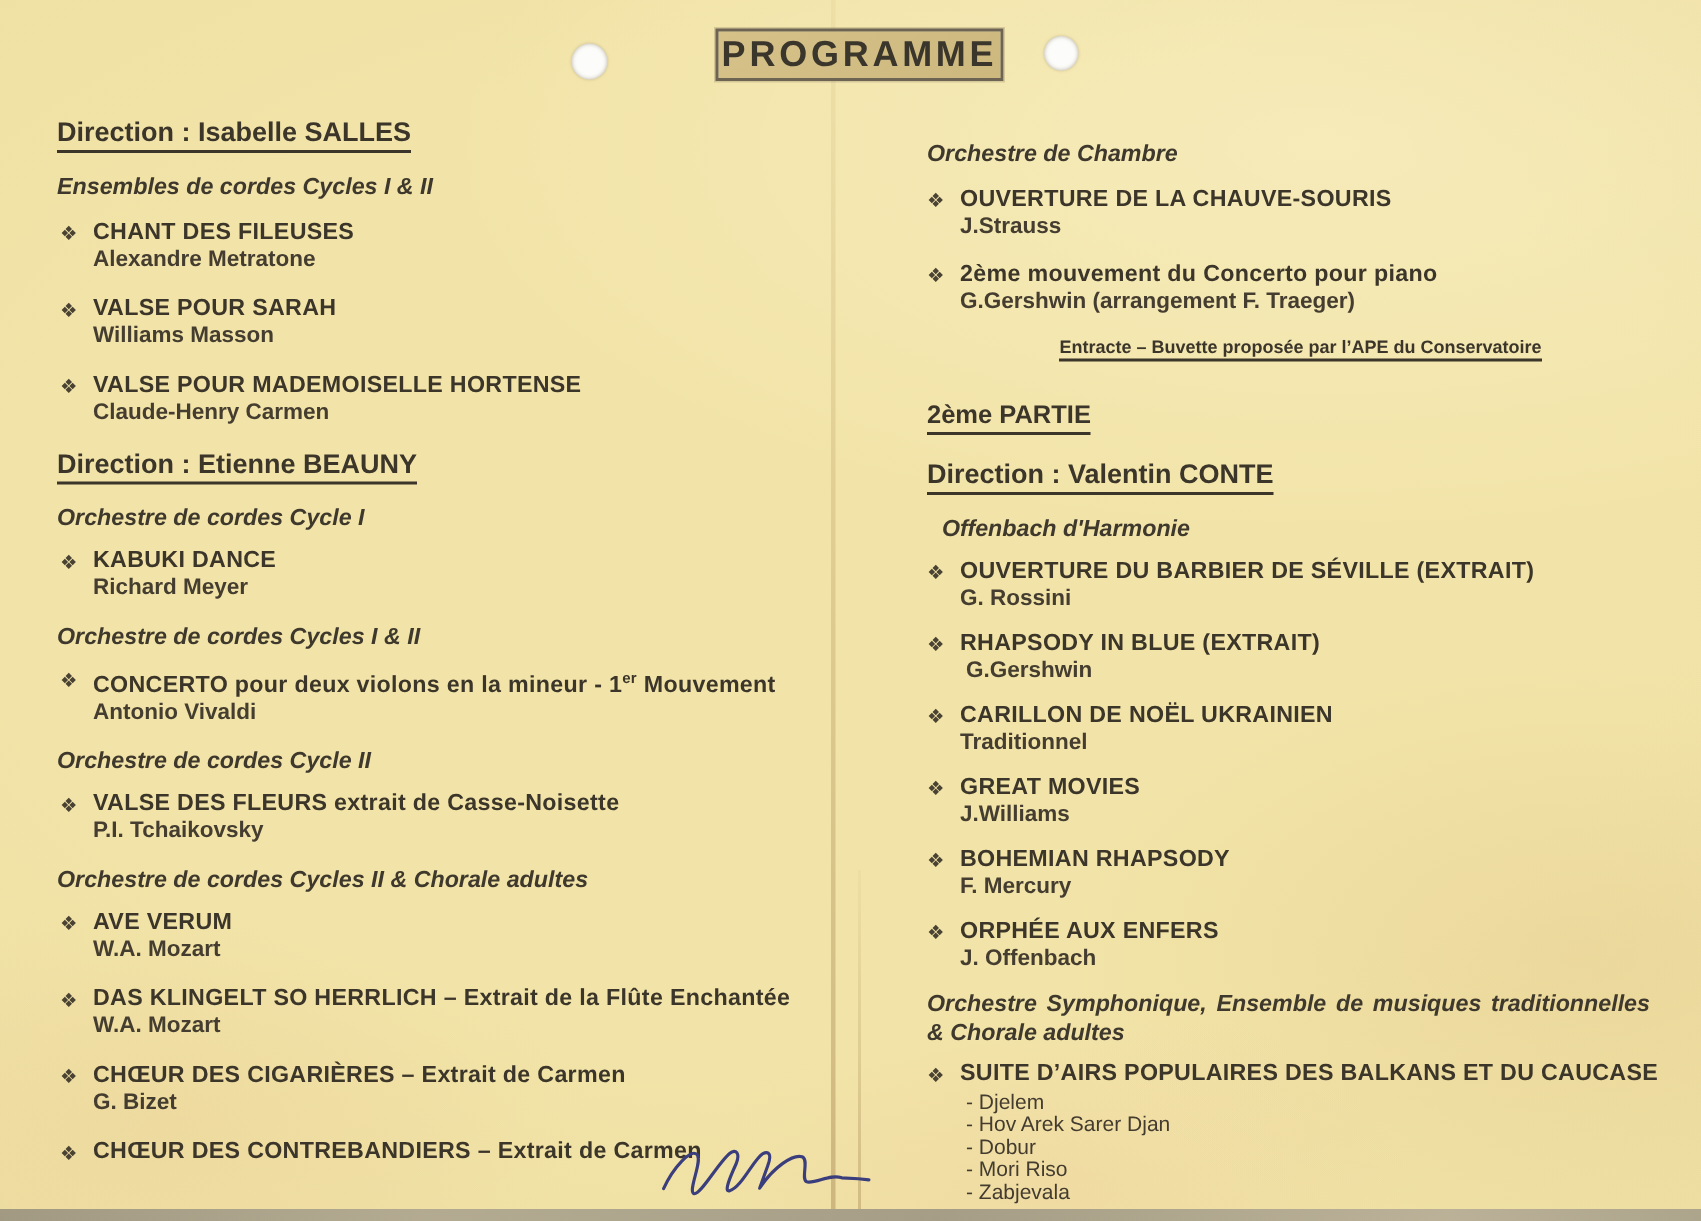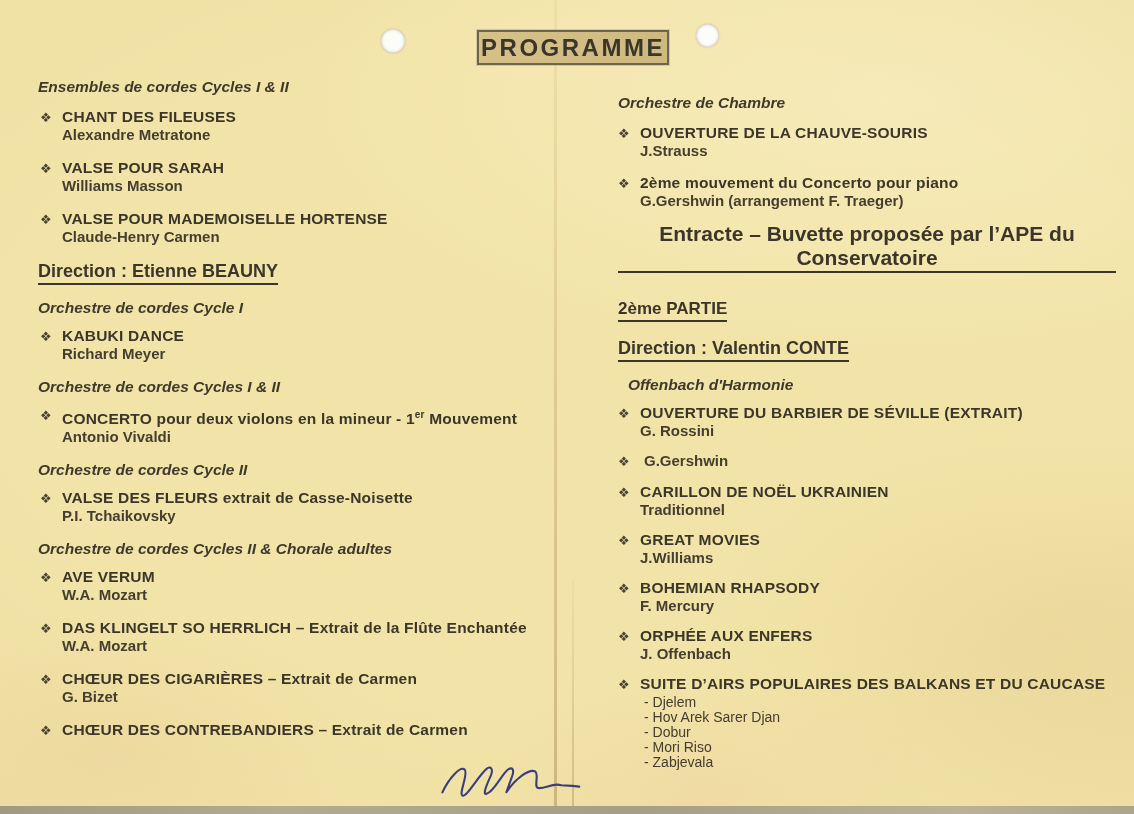--- a/index.html
+++ b/index.html
@@ -35,21 +35,21 @@
   }
   .hole {
     position: absolute; border-radius: 50%;
     background: #fcfcfa;
     box-shadow: inset 0 0 3px rgba(130,118,85,0.55), 0 0 2px rgba(150,138,100,0.45);
   }
   .hole-left  { left: 381px; top: 29px; width: 24px; height: 24px; }
   .hole-right { left: 696px; top: 24px; width: 23px; height: 23px; }
 
   .title-box {
-    position: absolute; left: 477px; top: 30px; width: 192px; height: 35px;
+    position: absolute; left: 477px; top: 19px; width: 192px; height: 35px;
     background: linear-gradient(135deg, #d6c289, #cdb87e);
     border: 2px solid #6d6454;
     display: flex; align-items: center; justify-content: center;
     box-shadow: 0 0 0 1px rgba(120,108,80,0.25);
   }
   .title-box span {
     font-size: 24px; font-weight: bold; letter-spacing: 2.5px;
     color: #3b362b;
   }
 
@@ -80,21 +80,21 @@
   .piece-title {
     font-size: 15.5px; font-weight: bold; color: #3c362a;
     line-height: 18px; letter-spacing: 0.2px;
   }
   .piece-composer {
     font-size: 15px; font-weight: bold; color: #453e30; line-height: 18px;
   }
   .piece-title sup { font-size: 10px; }
 
   .entracte-wrap { text-align: center; margin: 10px 0 26px 0; }
-  .entracte { font-size: 21px; font-weight: bold; color: #3b352a; }
+  .entracte { font-size: 12px; font-weight: bold; color: #3b352a; }
 
   .movements { margin: 2px 0 0 4px; }
   .movement { font-size: 14px; font-weight: normal; color: #433c2f; line-height: 15px; margin-bottom: 0; }
 
   .signature { position: absolute; left: 438px; top: 756px; transform: rotate(-2deg); }
 </style>
 </head>
 <body>
 
 <div class="paper">
@@ -104,20 +104,21 @@
   <div class="fold-line"></div>
   <div class="fold-crease"></div>
 
   <div class="title-box">
     <span>PROGRAMME</span>
   </div>
 
   <div class="col col-left">
 
 
+    <div class="direction"><span class="u">Direction : Isabelle SALLES</span></div>
 
     <div class="section-label">Ensembles de cordes Cycles I &amp; II</div>
 
     <div class="piece">
       <span class="bullet">❖</span>
       <div class="piece-text">
         <div class="piece-title">CHANT DES FILEUSES</div>
         <div class="piece-composer">Alexandre Metratone</div>
       </div>
     </div>
@@ -240,20 +241,21 @@
       <span class="bullet">❖</span>
       <div class="piece-text">
         <div class="piece-title">OUVERTURE DU BARBIER DE SÉVILLE (EXTRAIT)</div>
         <div class="piece-composer">G. Rossini</div>
       </div>
     </div>
 
     <div class="piece">
       <span class="bullet">❖</span>
       <div class="piece-text">
+        <div class="piece-title">RHAPSODY IN BLUE (EXTRAIT)</div>
         <div class="piece-composer" style="padding-left:4px;">G.Gershwin</div>
       </div>
     </div>
 
     <div class="piece">
       <span class="bullet">❖</span>
       <div class="piece-text">
         <div class="piece-title">CARILLON DE NOËL UKRAINIEN</div>
         <div class="piece-composer">Traditionnel</div>
       </div>
@@ -276,20 +278,21 @@
     </div>
 
     <div class="piece">
       <span class="bullet">❖</span>
       <div class="piece-text">
         <div class="piece-title">ORPHÉE AUX ENFERS</div>
         <div class="piece-composer">J. Offenbach</div>
       </div>
     </div>
 
+    <div class="section-label justify">Orchestre Symphonique, Ensemble de musiques traditionnelles &amp; Chorale adultes</div>
 
     <div class="piece">
       <span class="bullet">❖</span>
       <div class="piece-text">
         <div class="piece-title">SUITE D’AIRS POPULAIRES DES BALKANS ET DU CAUCASE</div>
         <div class="movements">
           <div class="movement">- Djelem</div>
           <div class="movement">- Hov Arek Sarer Djan</div>
           <div class="movement">- Dobur</div>
           <div class="movement">- Mori Riso</div>

